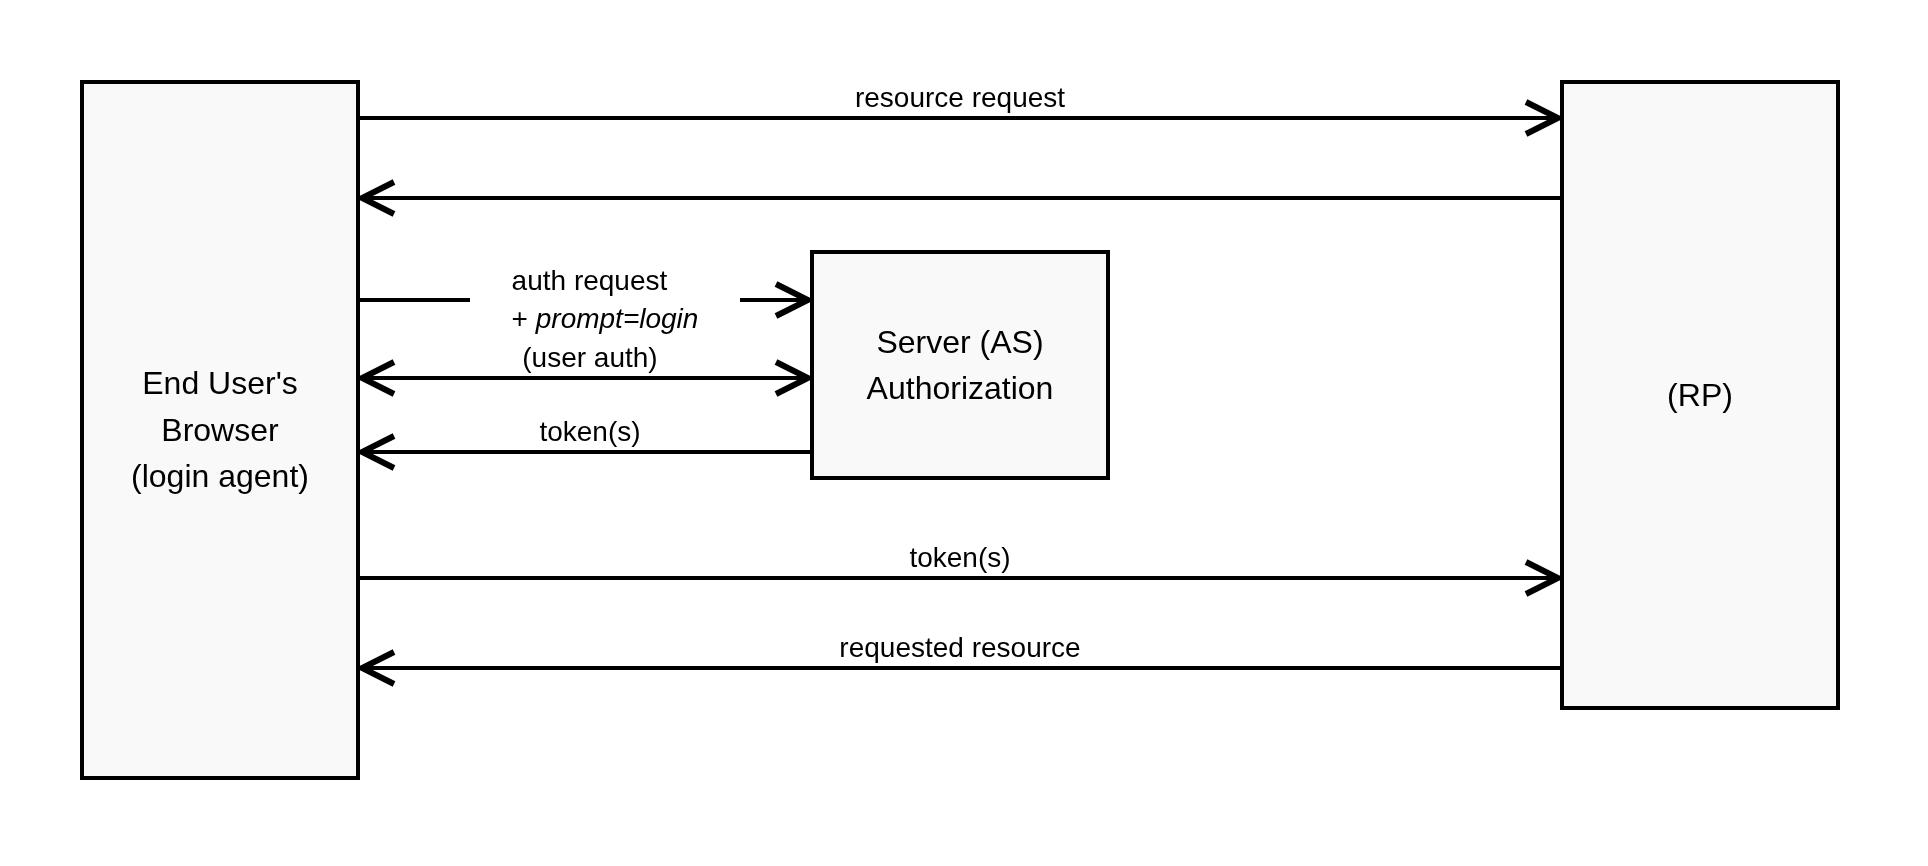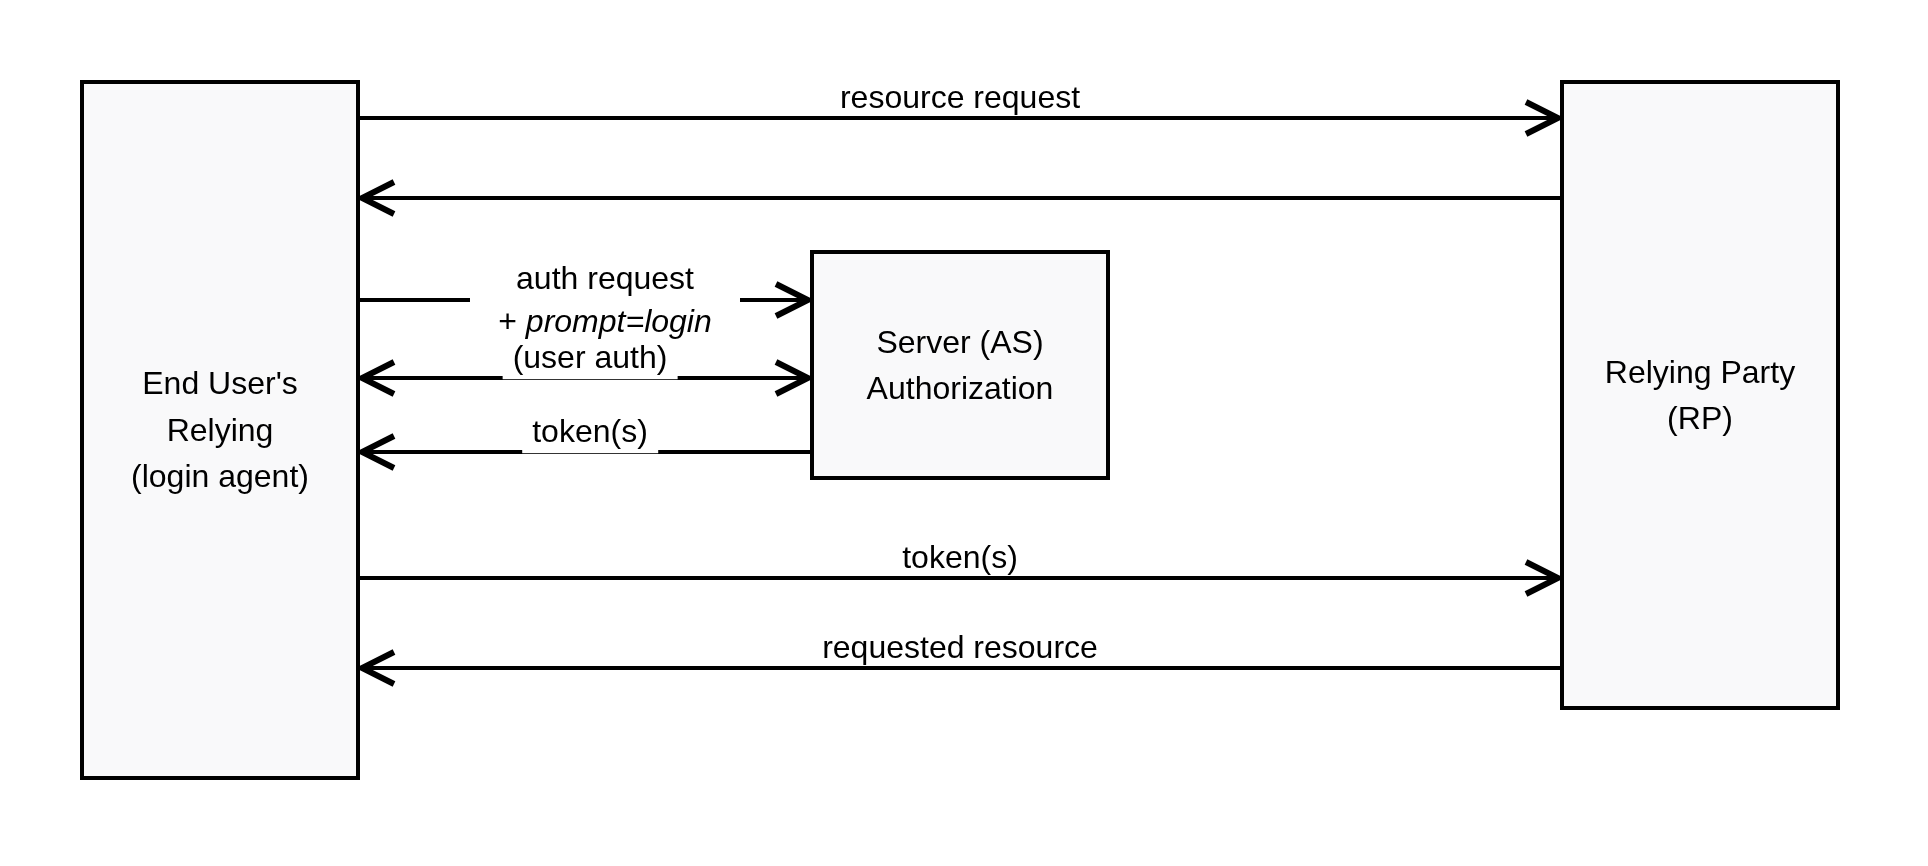--- a/index.html
+++ b/index.html
@@ -23,22 +23,21 @@
     display: flex;
     flex-direction: column;
     align-items: center;
     justify-content: center;
     text-align: center;
     font-size: 32px;
     line-height: 1.45;
   }
   .label {
     position: absolute;
-    text-align: center;
-    font-size: 32px;
+    font-size: 28px;
     line-height: 1.3;
     transform: translate(-50%, -50%);
     white-space: nowrap;
   }
   .label i { font-style: italic; }
   svg.arrows {
     position: absolute;
     left: 0; top: 0;
     width: 1928px;
     height: 866px;
@@ -49,31 +48,30 @@
     stroke-width: 4;
   }
 </style>
 </head>
 <body>
 
 <div class="stage">
 
   <div class="box" style="left:80px; top:80px; width:280px; height:700px;">
     <div>End User's</div>
-    <div>Relying</div>
+    <div>Browser</div>
     <div>(login agent)</div>
   </div>
 
   <div class="box" style="left:810px; top:250px; width:300px; height:230px;">
     <div>Server (AS)</div>
     <div>Authorization</div>
   </div>
 
   <div class="box" style="left:1560px; top:80px; width:280px; height:630px;">
-    <div>Relying Party</div>
     <div>(RP)</div>
   </div>
 
   <svg class="arrows" viewBox="0 0 1928 866">
     <defs>
       <marker id="ah-right" viewBox="0 0 20 20" refX="18" refY="10" markerWidth="10" markerHeight="10" orient="auto">
         <path d="M2,2 L18,10 L2,18" fill="none" stroke="#000" stroke-width="3"></path>
       </marker>
       <marker id="ah-left" viewBox="0 0 20 20" refX="2" refY="10" markerWidth="10" markerHeight="10" orient="auto">
         <path d="M18,2 L2,10 L18,18" fill="none" stroke="#000" stroke-width="3"></path>

